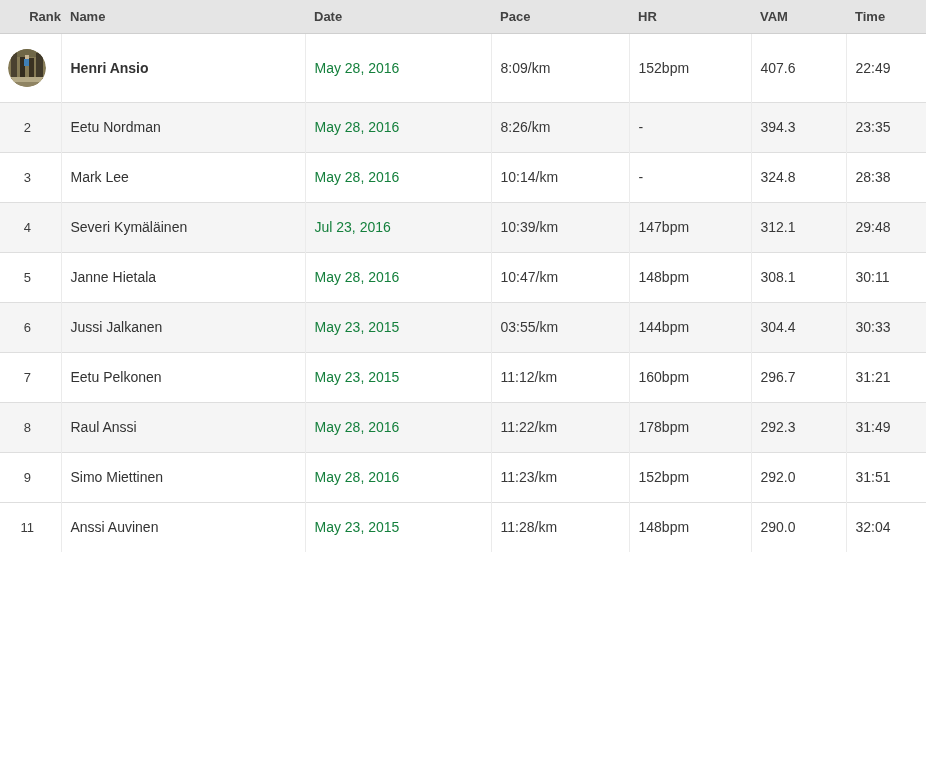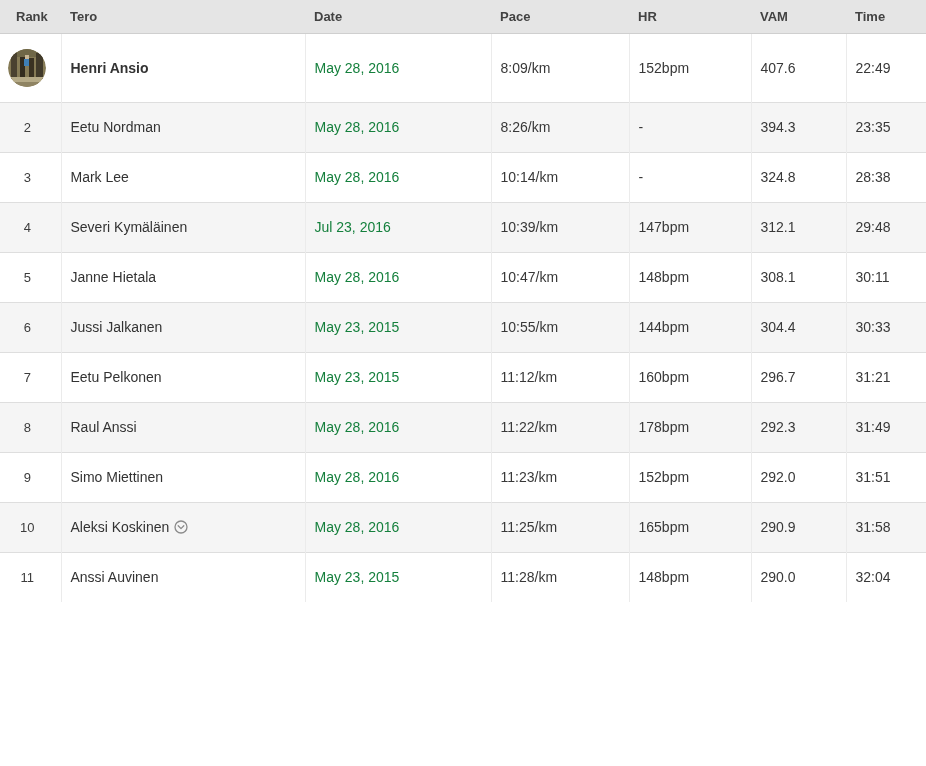--- a/index.html
+++ b/index.html
@@ -31,21 +31,21 @@
     height: 33px;
     font-size: 13px;
     font-weight: bold;
     color: #424242;
     text-align: left;
     padding: 0 0 0 9px;
     border-bottom: 1px solid #cfcfcf;
     box-sizing: border-box;
   }
   .leaderboard thead th.th-rank {
-    text-align: left;
+    text-align: right;
     padding-left: 16px;
   }
 
   .leaderboard tbody td {
     height: 50px;
     padding: 0 6px 0 9px;
     border-top: 1px solid #dedede;
     border-left: 1px solid #ebebeb;
     box-sizing: border-box;
     vertical-align: middle;
@@ -92,21 +92,21 @@
       <col class="c-name">
       <col class="c-date">
     <col class="c-pace">
       <col class="c-hr">
       <col class="c-vam">
       <col class="c-time">
   </colgroup>
   <thead>
     <tr>
       <th class="th-rank">Rank</th>
-      <th>Tero</th>
+      <th>Name</th>
       <th>Date</th>
       <th>Pace</th>
       <th>HR</th>
       <th>VAM</th>
       <th>Time</th>
     </tr>
   </thead>
   <tbody>
       <tr class="athlete-row">
         <td class="rank-cell"><span class="avatar"><svg width="38" height="38" viewBox="0 0 38 38" xmlns="http://www.w3.org/2000/svg">
@@ -168,21 +168,21 @@
         <td><a class="date-link">May 28, 2016</a></td>
         <td>10:47/km</td>
         <td>148bpm</td>
         <td>308.1</td>
         <td>30:11</td>
       </tr>
       <tr class="striped">
         <td class="rank-cell">6</td>
         <td class="name-cell"><span>Jussi Jalkanen</span></td>
         <td><a class="date-link">May 23, 2015</a></td>
-        <td>10:55/km</td>
+        <td>03:55/km</td>
         <td>144bpm</td>
         <td>304.4</td>
         <td>30:33</td>
       </tr>
       <tr>
         <td class="rank-cell">7</td>
         <td class="name-cell"><span>Eetu Pelkonen</span></td>
         <td><a class="date-link">May 23, 2015</a></td>
         <td>11:12/km</td>
         <td>160bpm</td>
@@ -200,32 +200,20 @@
       </tr>
       <tr>
         <td class="rank-cell">9</td>
         <td class="name-cell"><span>Simo Miettinen</span></td>
         <td><a class="date-link">May 28, 2016</a></td>
         <td>11:23/km</td>
         <td>152bpm</td>
         <td>292.0</td>
         <td>31:51</td>
       </tr>
-      <tr class="striped">
-        <td class="rank-cell">10</td>
-        <td class="name-cell"><span>Aleksi Koskinen</span><span class="follow-badge"><svg width="14" height="14" viewBox="0 0 14 14" xmlns="http://www.w3.org/2000/svg">
-              <circle cx="7" cy="7" r="6" fill="none" stroke="#8a8a8a" stroke-width="1.3"></circle>
-              <polyline points="4.2,5.8 7,8.6 9.8,5.8" fill="none" stroke="#8a8a8a" stroke-width="1.3" stroke-linecap="round" stroke-linejoin="round"></polyline>
-            </svg></span></td>
-        <td><a class="date-link">May 28, 2016</a></td>
-        <td>11:25/km</td>
-        <td>165bpm</td>
-        <td>290.9</td>
-        <td>31:58</td>
-      </tr>
       <tr>
         <td class="rank-cell">11</td>
         <td class="name-cell"><span>Anssi Auvinen</span></td>
         <td><a class="date-link">May 23, 2015</a></td>
         <td>11:28/km</td>
         <td>148bpm</td>
         <td>290.0</td>
         <td>32:04</td>
       </tr>
     </tbody>

